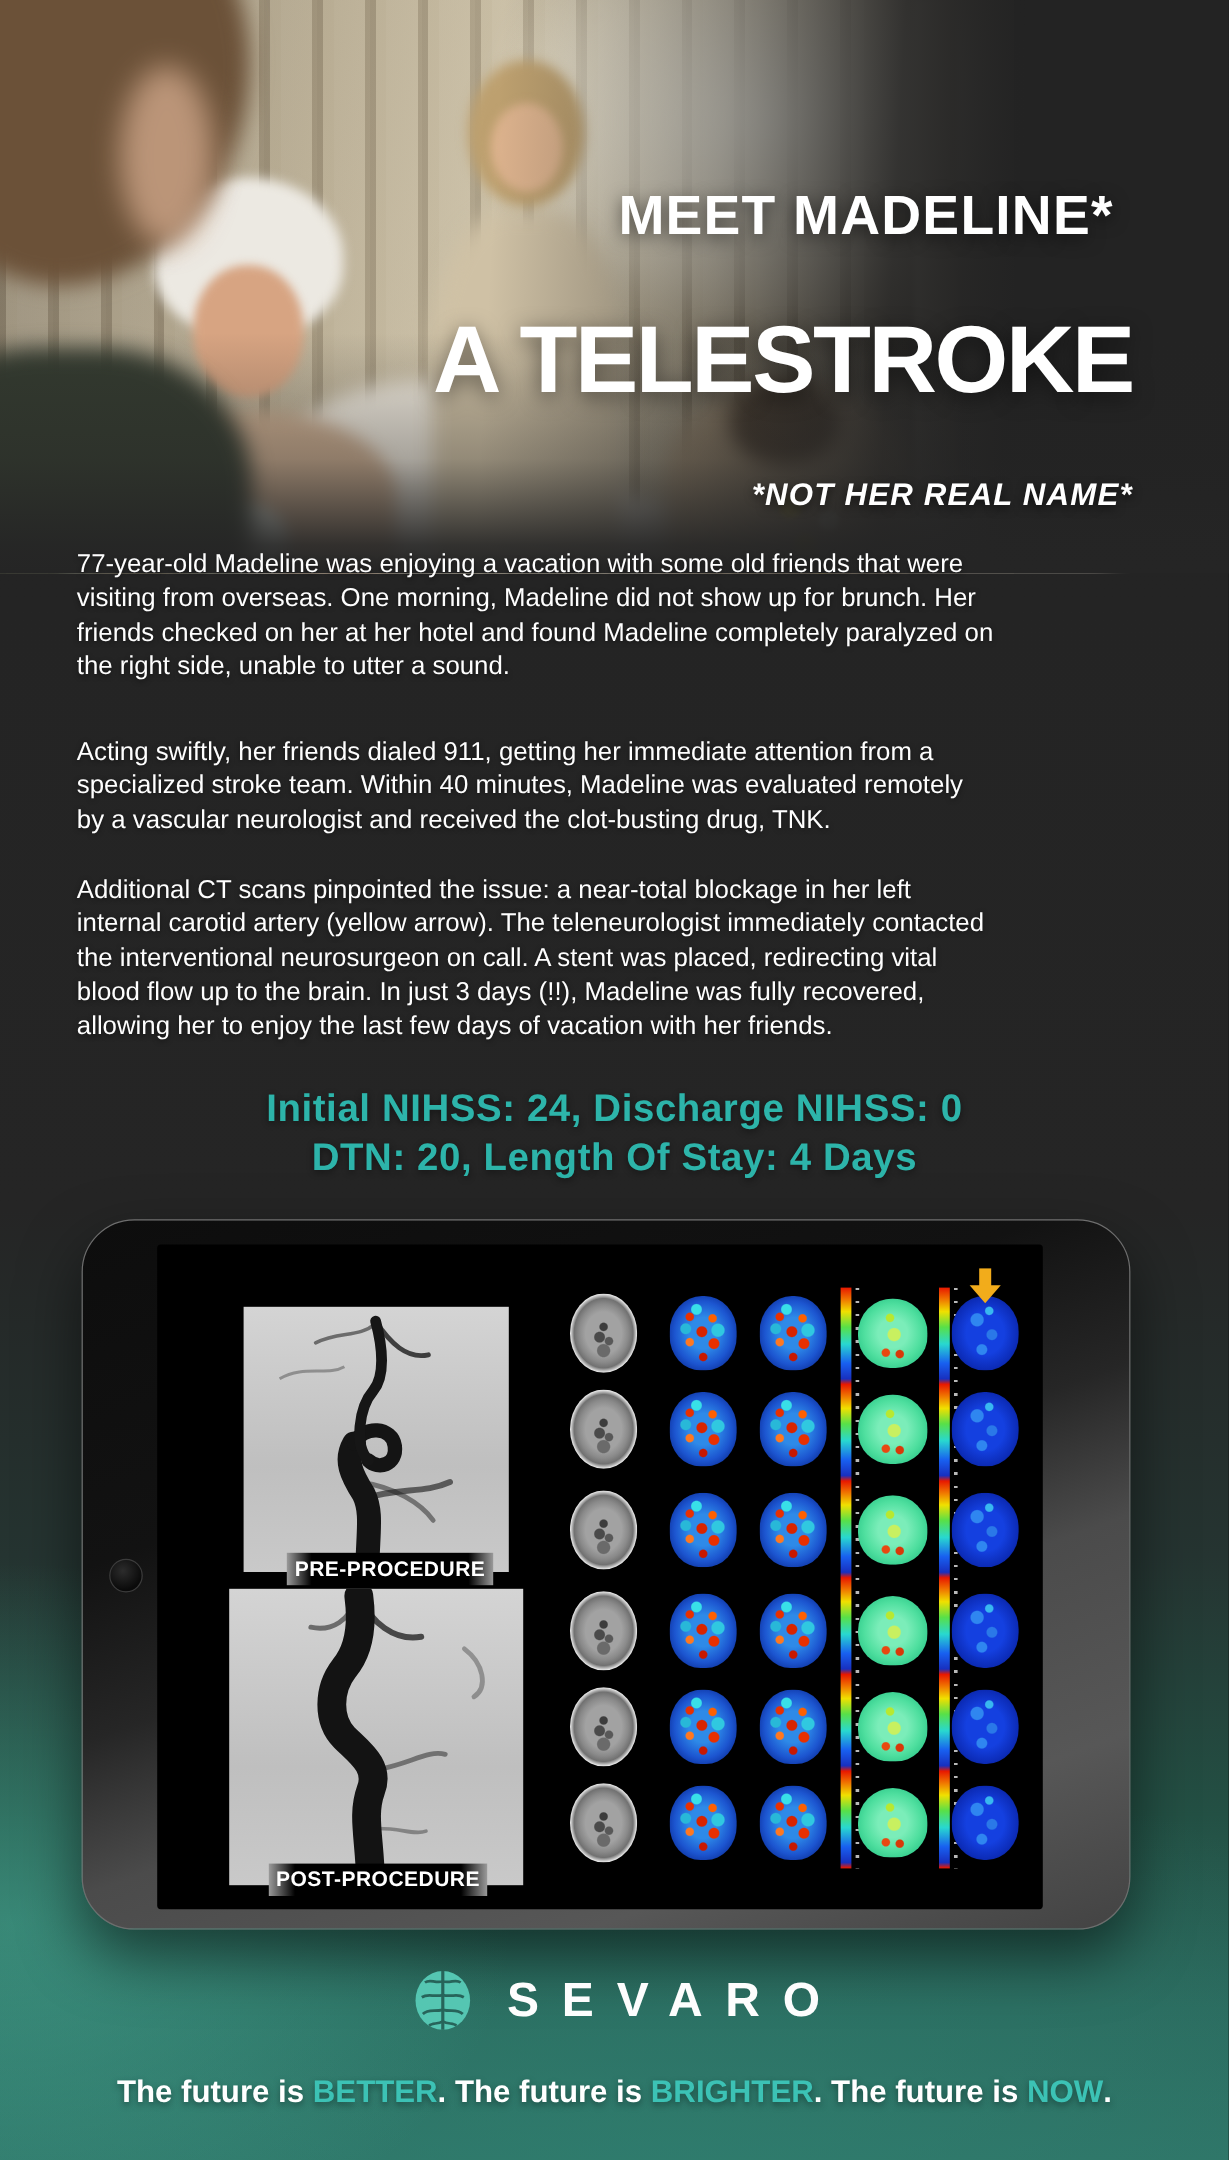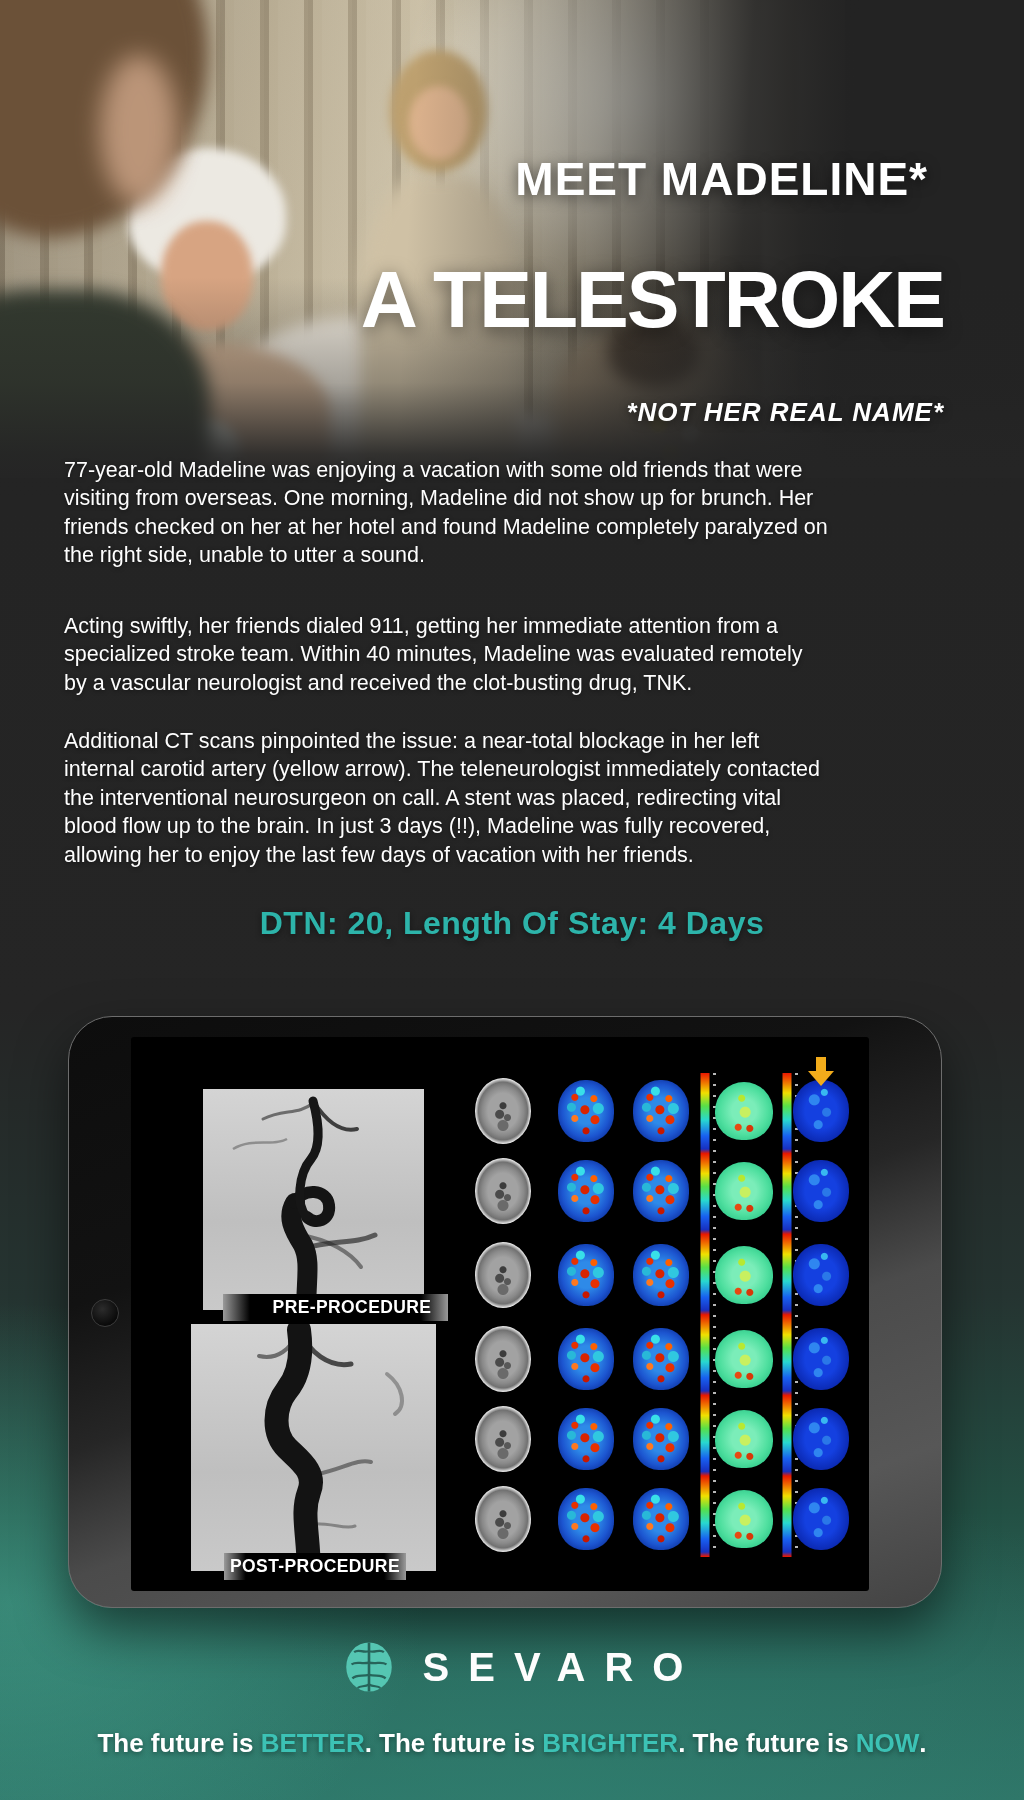--- a/index.html
+++ b/index.html
@@ -65,21 +65,21 @@
   .camera{position:absolute;left:22px;top:282px;width:26px;height:26px;border-radius:50%;
     background:radial-gradient(circle at 40% 35%, #2c2c2c, #0a0a0a 70%);border:1px solid #3c3c3c;}
   .screen{position:absolute;left:62px;top:20px;right:72px;bottom:16px;background:#000;overflow:hidden;border-radius:3px;}
   .angio{position:absolute;background:linear-gradient(180deg,#d4d4d4,#bfbfbf 60%,#c9c9c9);}
   .angio svg{display:block;width:100%;height:100%;}
   .angio-pre{left:72px;top:52px;width:221px;height:221px;}
   .angio-post{left:60px;top:287px;width:245px;height:247px;}
   .angio-label{position:absolute;display:flex;align-items:center;justify-content:center;
     color:#fff;font-weight:700;font-size:17.5px;letter-spacing:.4px;white-space:nowrap;
     background:linear-gradient(90deg,#9a9a9a 0%,#000 12%,#000 88%,#9a9a9a 100%);}
-  .label-pre{left:92px;top:257px;width:192px;height:27px;padding-left:33px;}
+  .label-pre{left:108px;top:257px;width:172px;height:27px;}
   .label-post{left:93px;top:516px;width:182px;height:27px;}
   .scan{position:absolute;transform:translate(-50%,-50%);}
   .scan.ct{width:56px;height:66px;border-radius:50%;background:
     radial-gradient(circle at 50% 42%, #3c3c3c 0 3px, rgba(0,0,0,0) 4px),
     radial-gradient(circle at 44% 55%, #4a4a4a 0 4px, rgba(0,0,0,0) 5px),
     radial-gradient(circle at 58% 60%, #585858 0 3px, rgba(0,0,0,0) 4px),
     radial-gradient(circle at 50% 72%, #6a6a6a 0 5px, rgba(0,0,0,0) 6px),
     radial-gradient(ellipse at 50% 50%, #a2a2a2 0 38%, #8a8a8a 52%, #717171 62%, #e8e8e8 70%, #f5f5f5 82%, #101010 92%);}
   .scan.cbf,.scan.cbv{width:56px;height:62px;border-radius:48% 48% 46% 46%;background:
     radial-gradient(circle at 30% 28%, #e83000 0 3px, rgba(0,0,0,0) 4px),
@@ -163,20 +163,21 @@
 specialized stroke team. Within 40 minutes, Madeline was evaluated remotely
 by a vascular neurologist and received the clot-busting drug, TNK.</p>
     <p class="p3">Additional CT scans pinpointed the issue: a near-total blockage in her left
 internal carotid artery (yellow arrow). The teleneurologist immediately contacted
 the interventional neurosurgeon on call. A stent was placed, redirecting vital
 blood flow up to the brain. In just 3 days (!!), Madeline was fully recovered,
 allowing her to enjoy the last few days of vacation with her friends.</p>
   </section>
 
   <section class="stats">
+    <div>Initial NIHSS: 24, Discharge NIHSS: 0</div>
     <div>DTN: 20, Length Of Stay: 4 Days</div>
   </section>
 
   <div class="tablet">
     <div class="camera"></div>
     <div class="screen">
 
       <div class="angio angio-pre">
         <svg viewBox="0 0 221 221">
           <path d="M30,60 C50,48 70,58 84,50" stroke="#333" stroke-width="2.5" fill="none" opacity=".4"></path>

